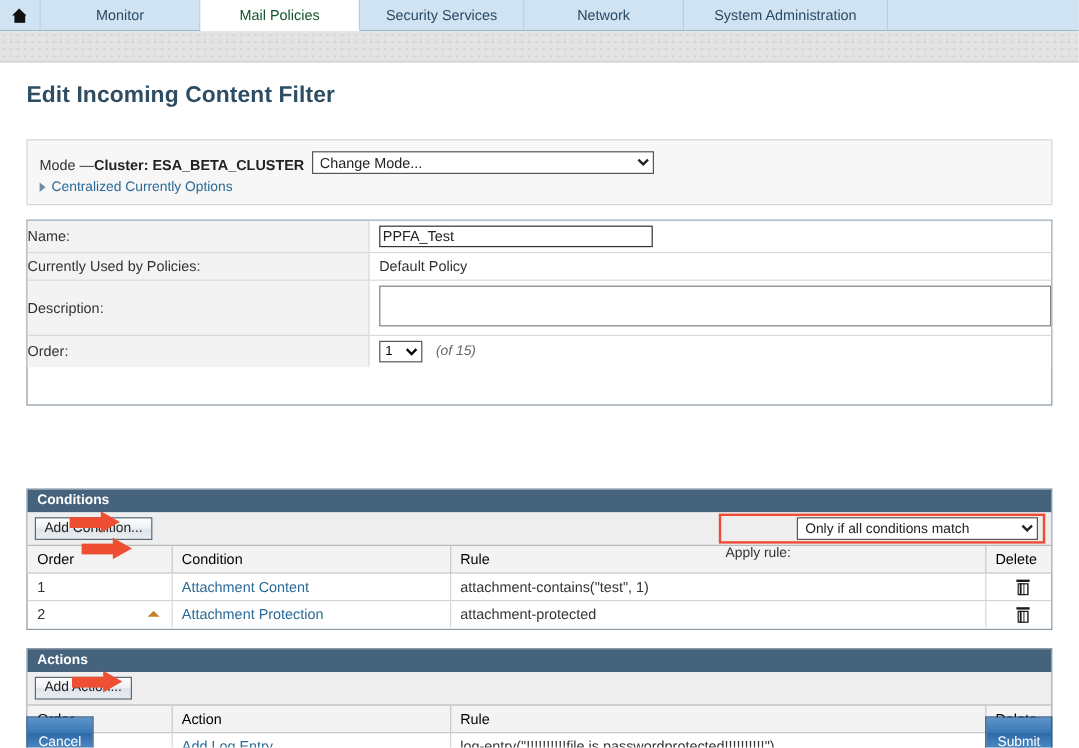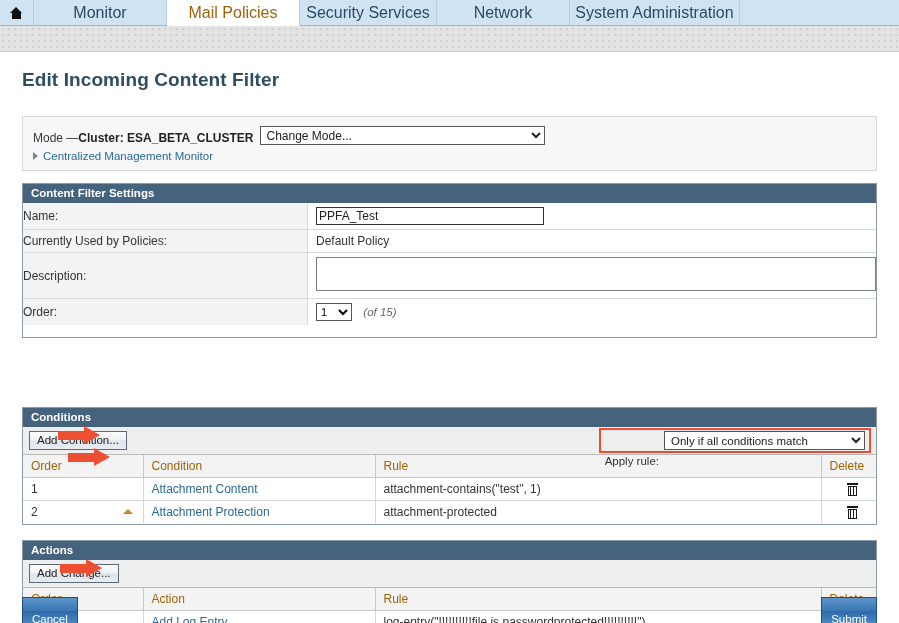--- a/index.html
+++ b/index.html
@@ -59,29 +59,29 @@
     width: 9px; height: 7px;
     background: #111111;
   }
   .nav-tab {
     flex: 0 0 auto;
     display: flex;
     align-items: center;
     justify-content: center;
     padding: 0 10px;
     color: #2b4a63;
-    font-size: 16px;
+    font-size: 12px;
     border-right: 1px solid #b7cfdf;
     background: #cfe3f2;
     white-space: nowrap;
     box-sizing: border-box;
   }
   .nav-tab.active {
     background: #ffffff;
-    color: #a16207;
+    color: #14532d;
     border-bottom: 1px solid #ffffff;
     margin-bottom: -1px;
   }
   .nav-fill {
     flex: 1 1 auto;
     background: #cfe3f2;
   }
 
   
   .texture-strip {
@@ -303,21 +303,21 @@
   .grid {
     width: 100%;
     border-collapse: collapse;
     font-size: 12px;
     table-layout: fixed;
   }
   .grid th {
     background: #f3f3f3;
     text-align: left;
     font-weight: normal;
-    color: #a16207;
+    color: #000000;
     font-size: 12px;
     padding: 4px 0 4px 8px;
     border-right: 1px solid #c8c8c8;
     border-bottom: 1px solid #c8c8c8;
     height: 21px;
     box-sizing: border-box;
   }
   .grid th:last-child { border-right: none; }
   .grid td {
     padding: 4px 0 4px 8px;
@@ -449,26 +449,25 @@
     <div class="mode-row">
       <span class="mode-label">
         <span>Mode —</span><b>Cluster: ESA_BETA_CLUSTER</b>
       </span>
       <select class="mode-select">
         <option>Change Mode...</option>
       </select>
     </div>
     <div class="cmo-row">
       <span class="tri-right"></span>
-      <a class="cmo-link" href="#">Centralized Management Monitor</a>
+      <a class="cmo-link" href="#">Centralized Currently Options</a>
     </div>
   </div>
 
   <div class="panel" id="panel-settings">
-    <div class="panel-head">Content Filter Settings</div>
     <table class="settings-table">
       <tbody>
           <tr>
         <td class="lbl">Name:</td>
         <td class="val">
           <input class="txt-input" type="text" value="PPFA_Test" style="">
         </td>
       </tr>
       <tr>
         <td class="lbl">Currently Used by Policies:</td>
@@ -535,21 +534,21 @@
           <span class="trash"></span>
         </td>
       </tr>
     </tbody>
       </table>
   </div>
 
   <div class="panel" id="panel-actions">
     <div class="panel-head">Actions</div>
     <div class="toolbar-row">
-      <button class="std-btn">Add Change...</button>
+      <button class="std-btn">Add Action...</button>
     </div>
     <table class="grid">
       <tbody>
           <tr>
         <th class="col-order">Order</th>
         <th class="col-name">Action</th>
         <th class="col-rule">Rule</th>
         <th class="col-delete">Delete</th>
       </tr>
       <tr>

